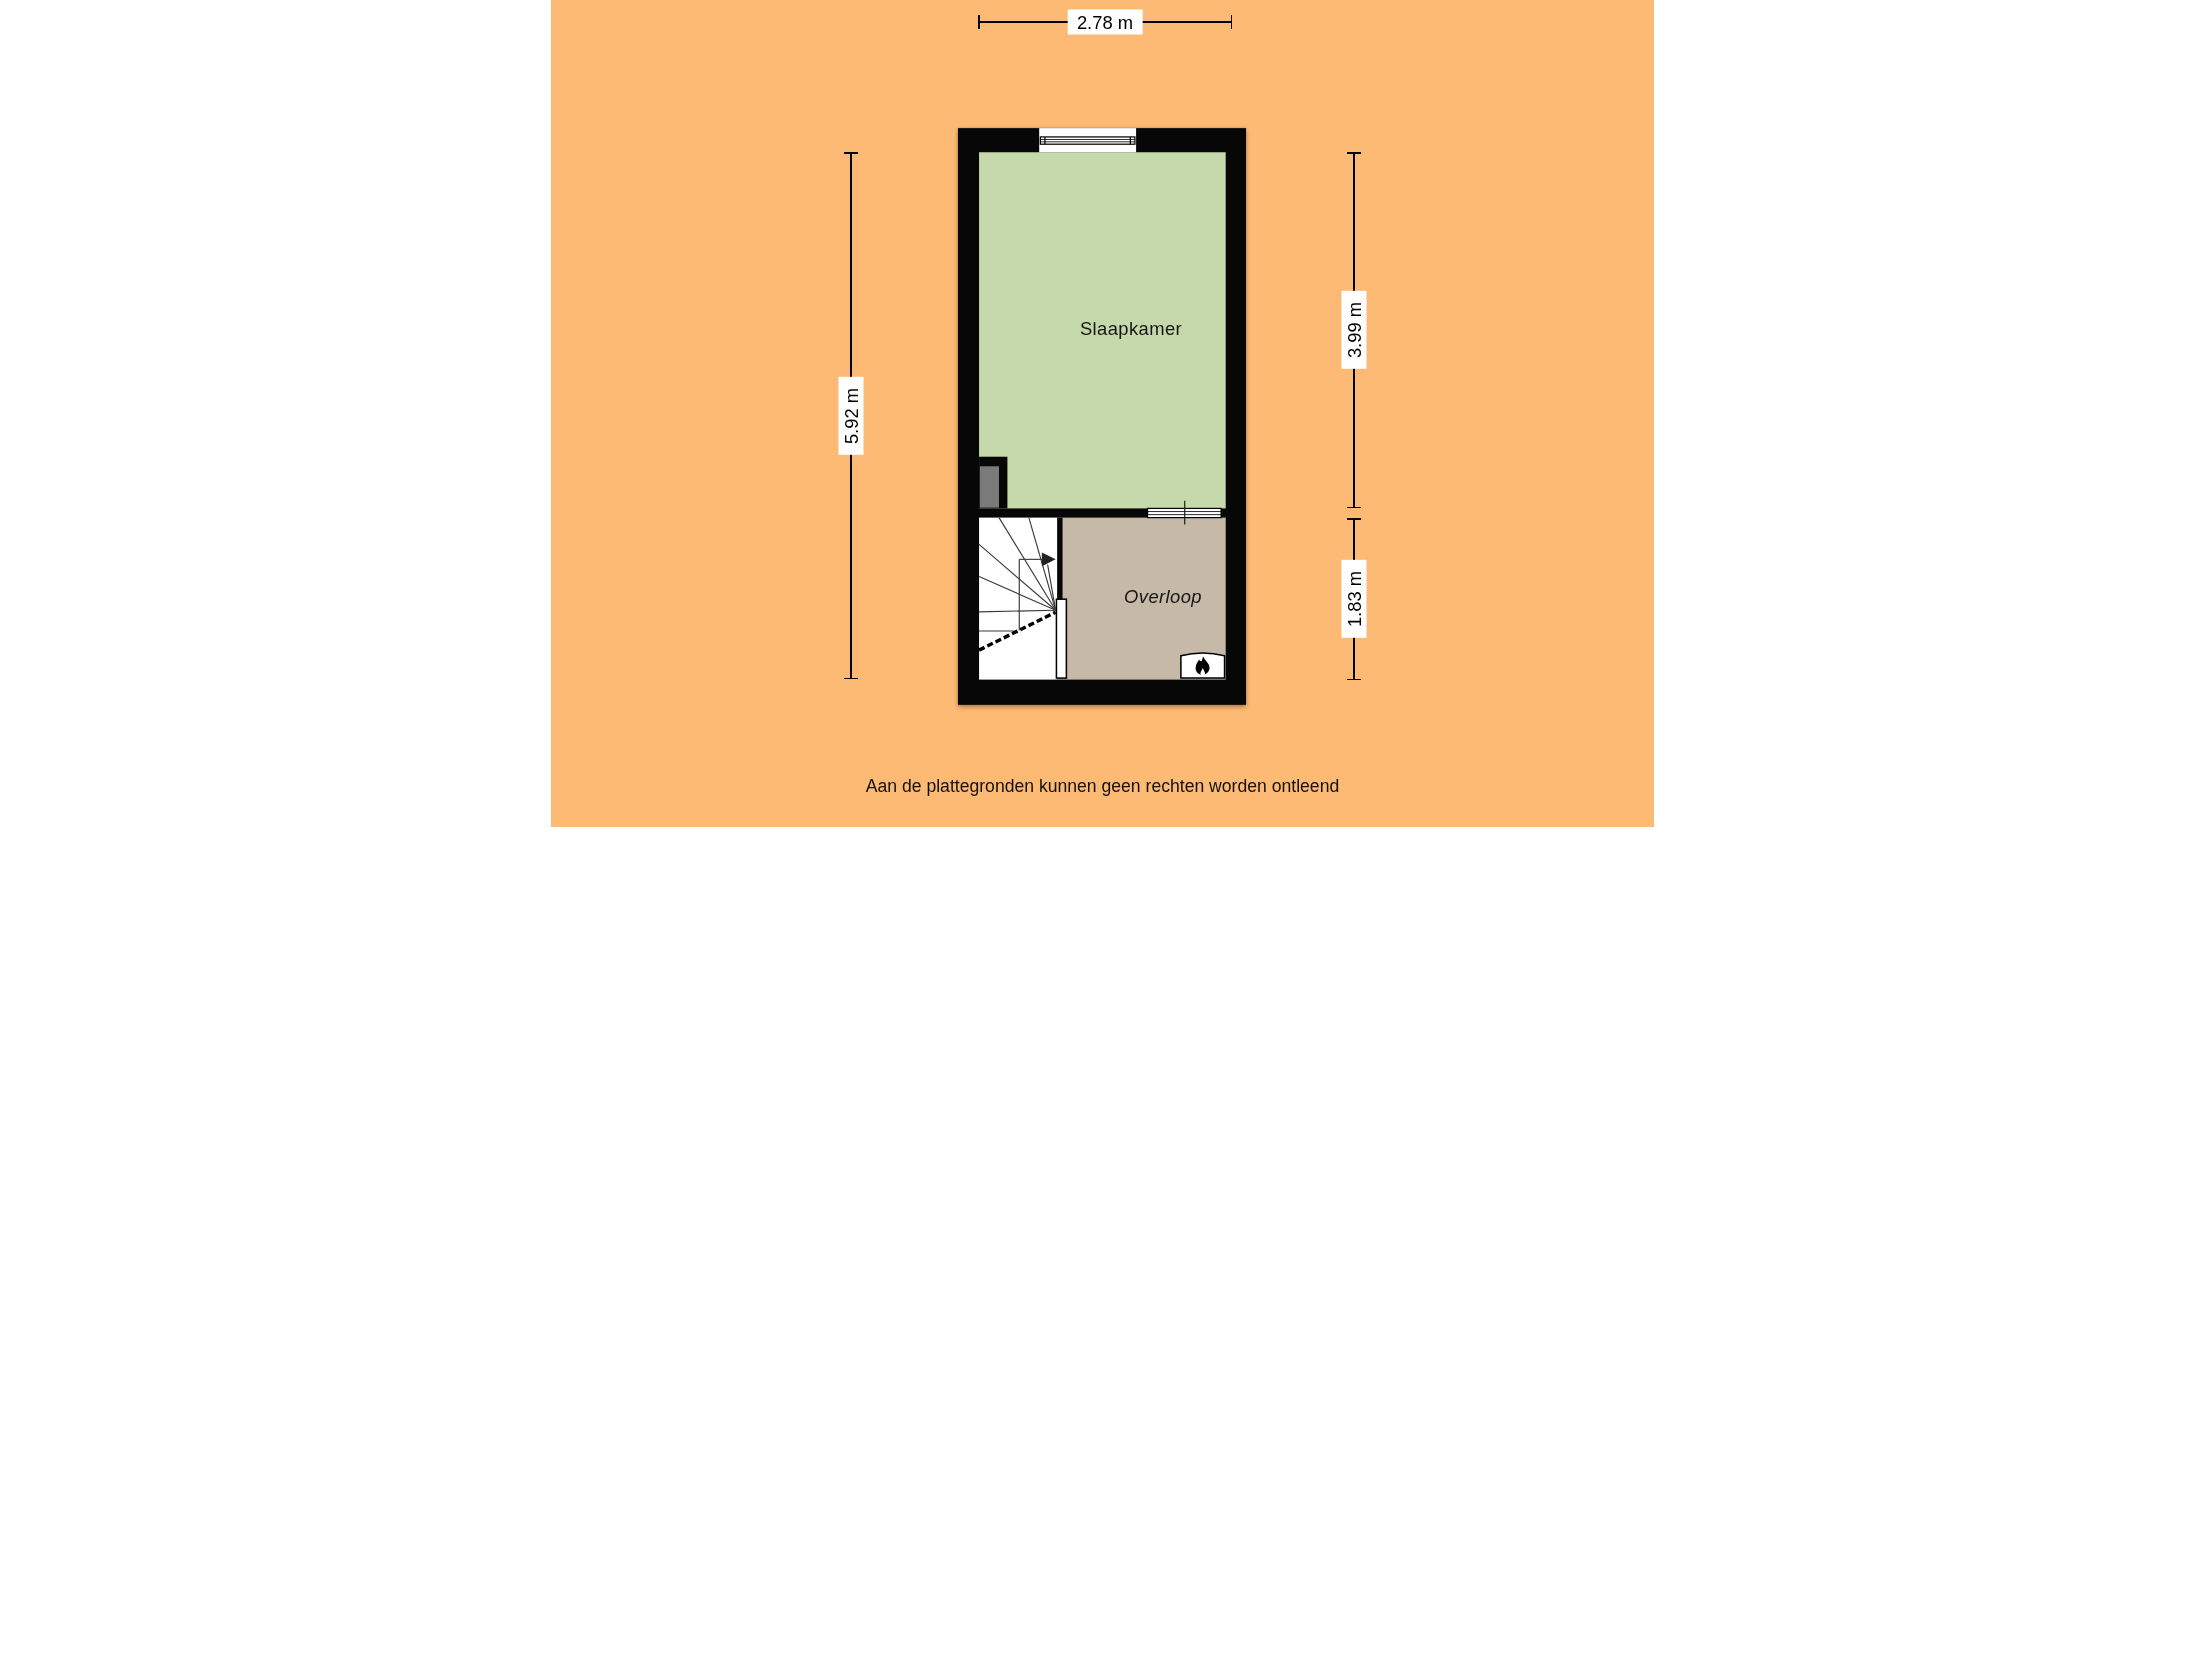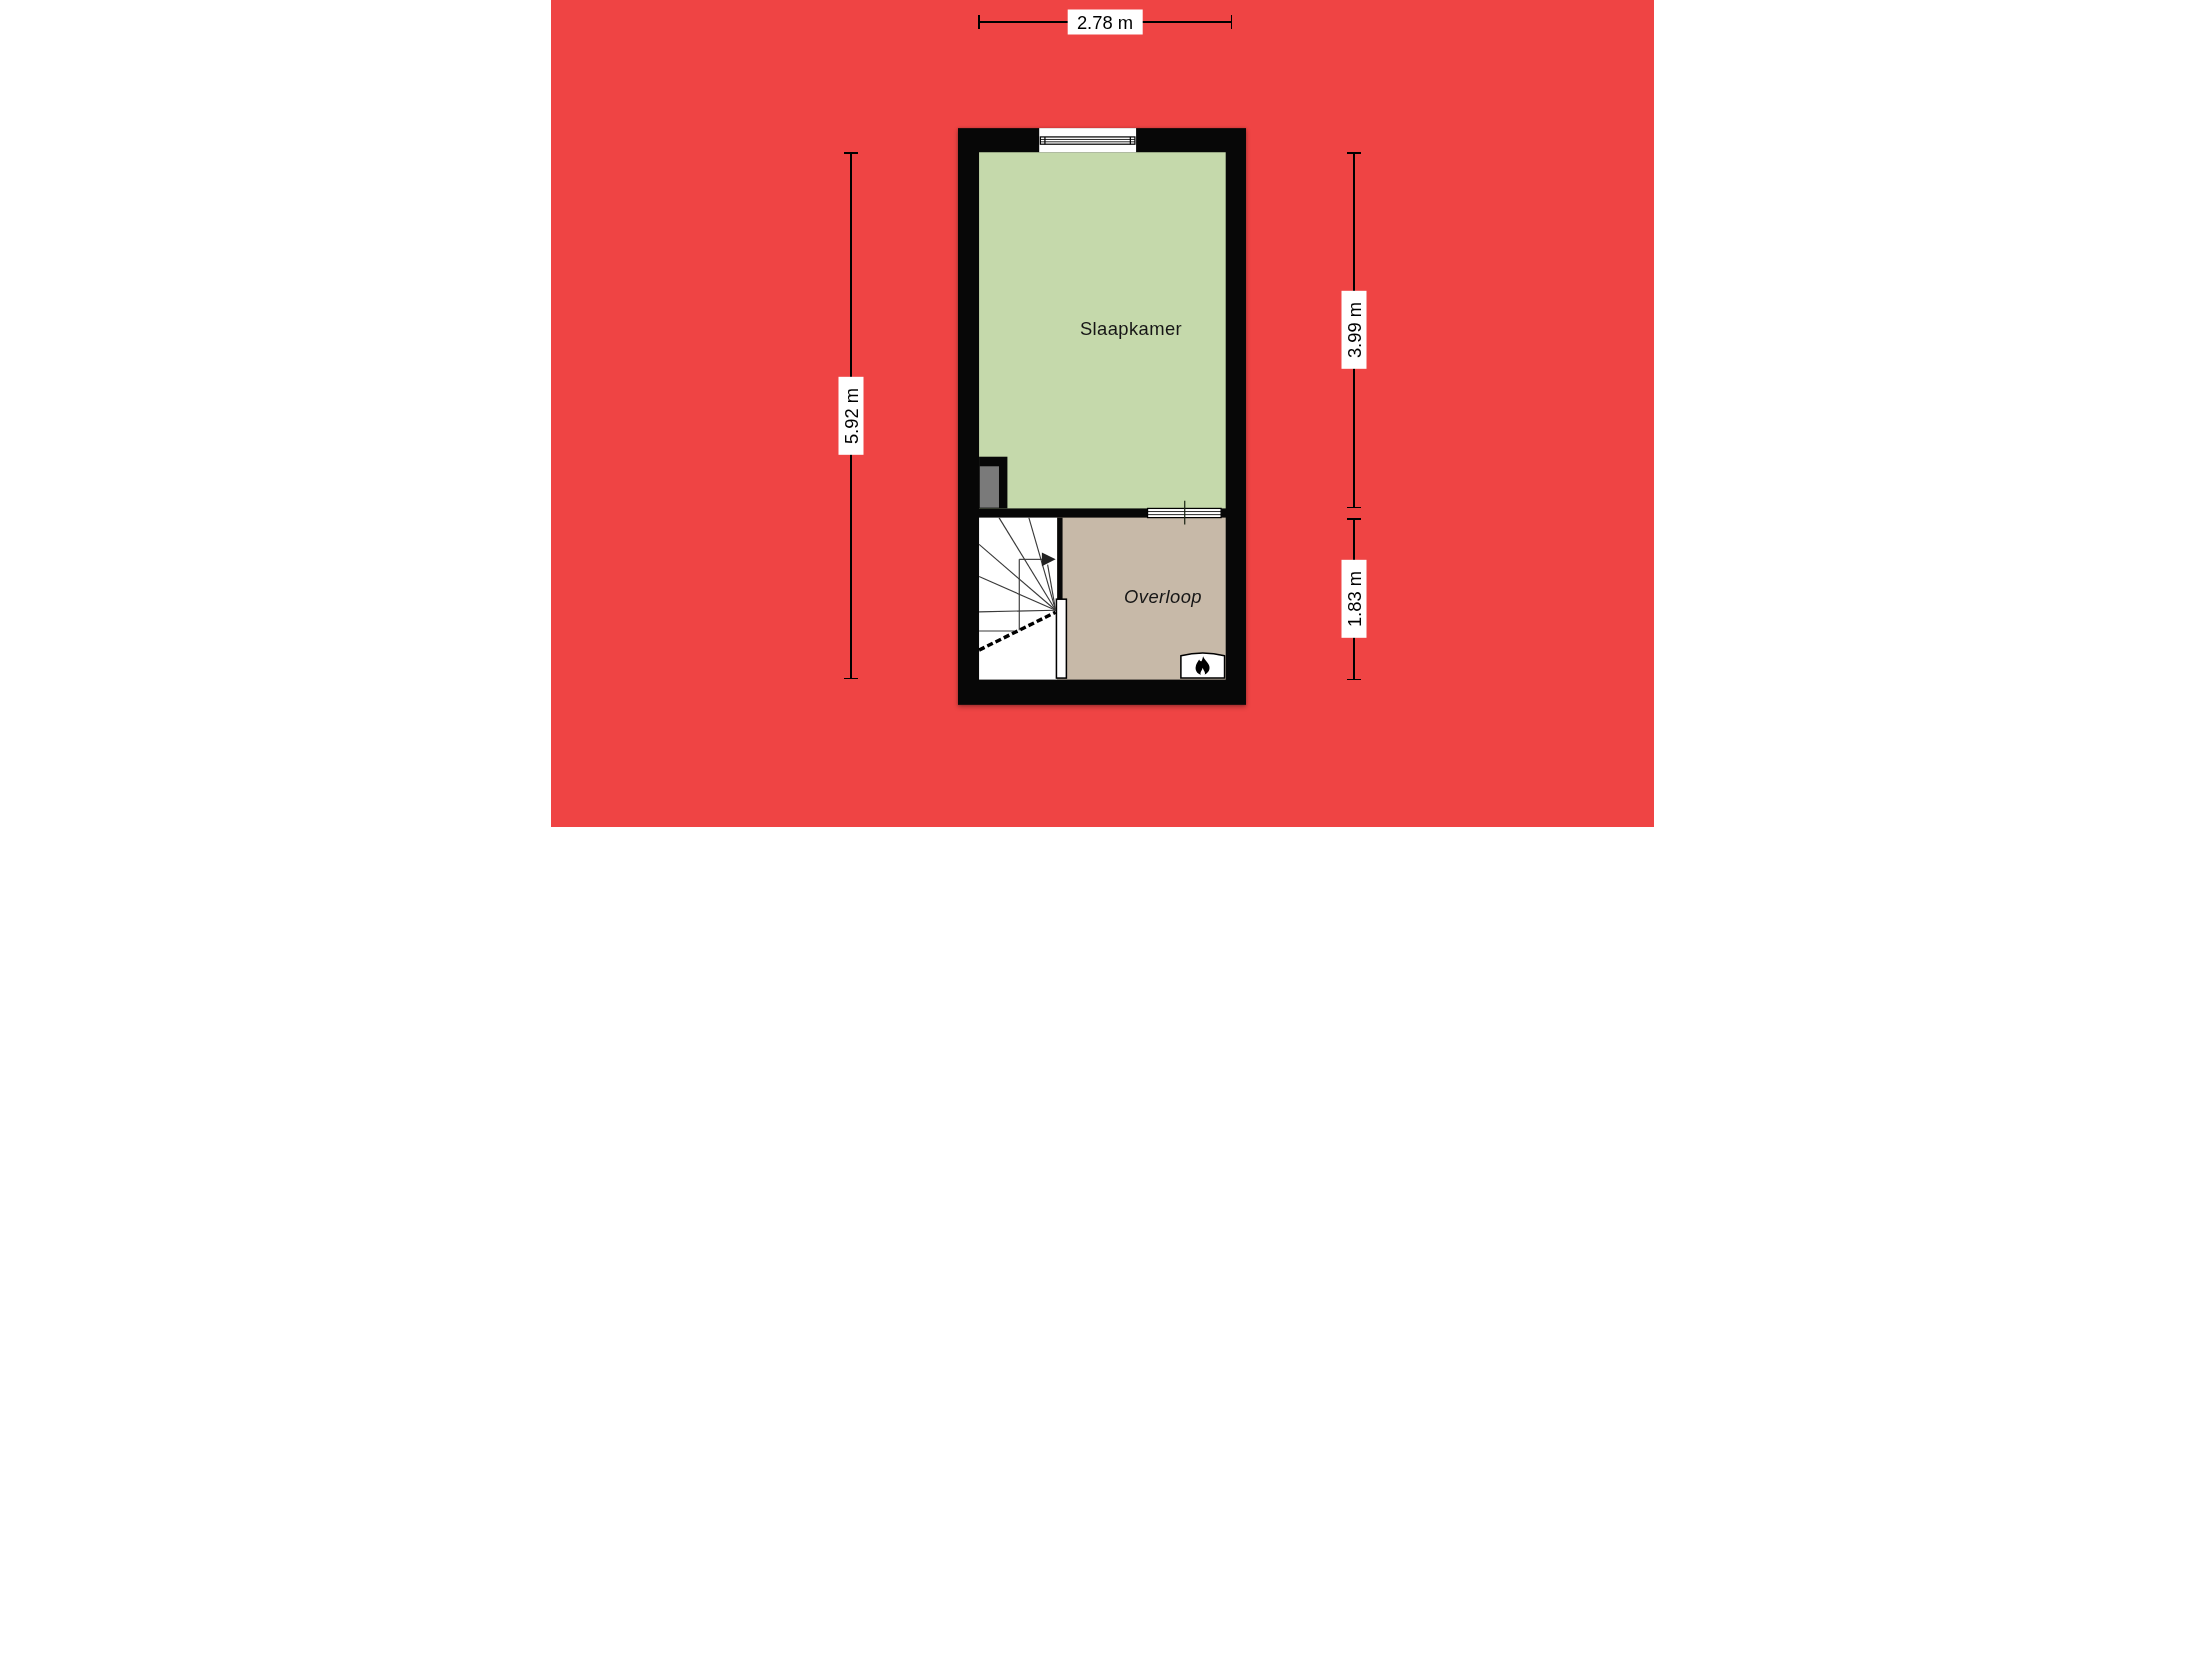--- a/index.html
+++ b/index.html
@@ -1,17 +1,17 @@
 <!DOCTYPE html>
 <html style="font-size:12.3px"><head>
 <meta charset="utf-8">
 <style>
   html,body{margin:0;padding:0;background:#ffffff;}
   body{font-family:"Liberation Sans", sans-serif;}
-  .canvas{position:relative;width:1103px;height:827px;margin:0 auto;background:#ef4444;overflow:hidden;}
+  .canvas{position:relative;width:1103px;height:827px;margin:0 auto;background:#fdba74;overflow:hidden;}
 
   
   .plan{position:absolute;left:407px;top:128px;width:288px;height:577px;
         box-shadow:0 2.3px 4.6px rgba(0,0,0,.30), 0 0 2.3px rgba(0,0,0,.18);}
   .plan svg{display:block;}
 
   
   .room-label{position:absolute;transform:translate(-50%,-50%);font-size:18.4px;color:#161616;
               letter-spacing:0.4px;white-space:nowrap;margin-left:27px;}
   .room-label.bedroom{left:553px;top:329px;}
@@ -132,16 +132,17 @@
         <path fill="#000" d="M320,689.5 c1.8,5.5 7.5,8 8.3,13.8 c0.7,5.2 -3,10 -8.3,10.4 c-5.8,0.5 -10.3,-4 -9.8,-9.6 c0.4,-4.4 3,-7 4.6,-10.2 c1,1.9 2.4,2.9 3.4,1.4 c0.9,-1.4 1.2,-3.8 1.8,-5.8 Z"></path>
         <path fill="#ffffff" d="M316.5,712.5 c0,-3.5 2.5,-5 3,-8 c0.6,3 3,4.5 3,8 a3,3 0 0 1 -6,0 Z"></path>
       </g>
     </svg>
   </div>
 
   <div class="room-label bedroom">Slaapkamer</div>
   <div class="room-label landing">Overloop</div>
 
   <div class="footer">
+    <div>Aan de plattegronden kunnen geen rechten worden ontleend</div>
   </div>
 
 </div>
 
 
 </body></html>

